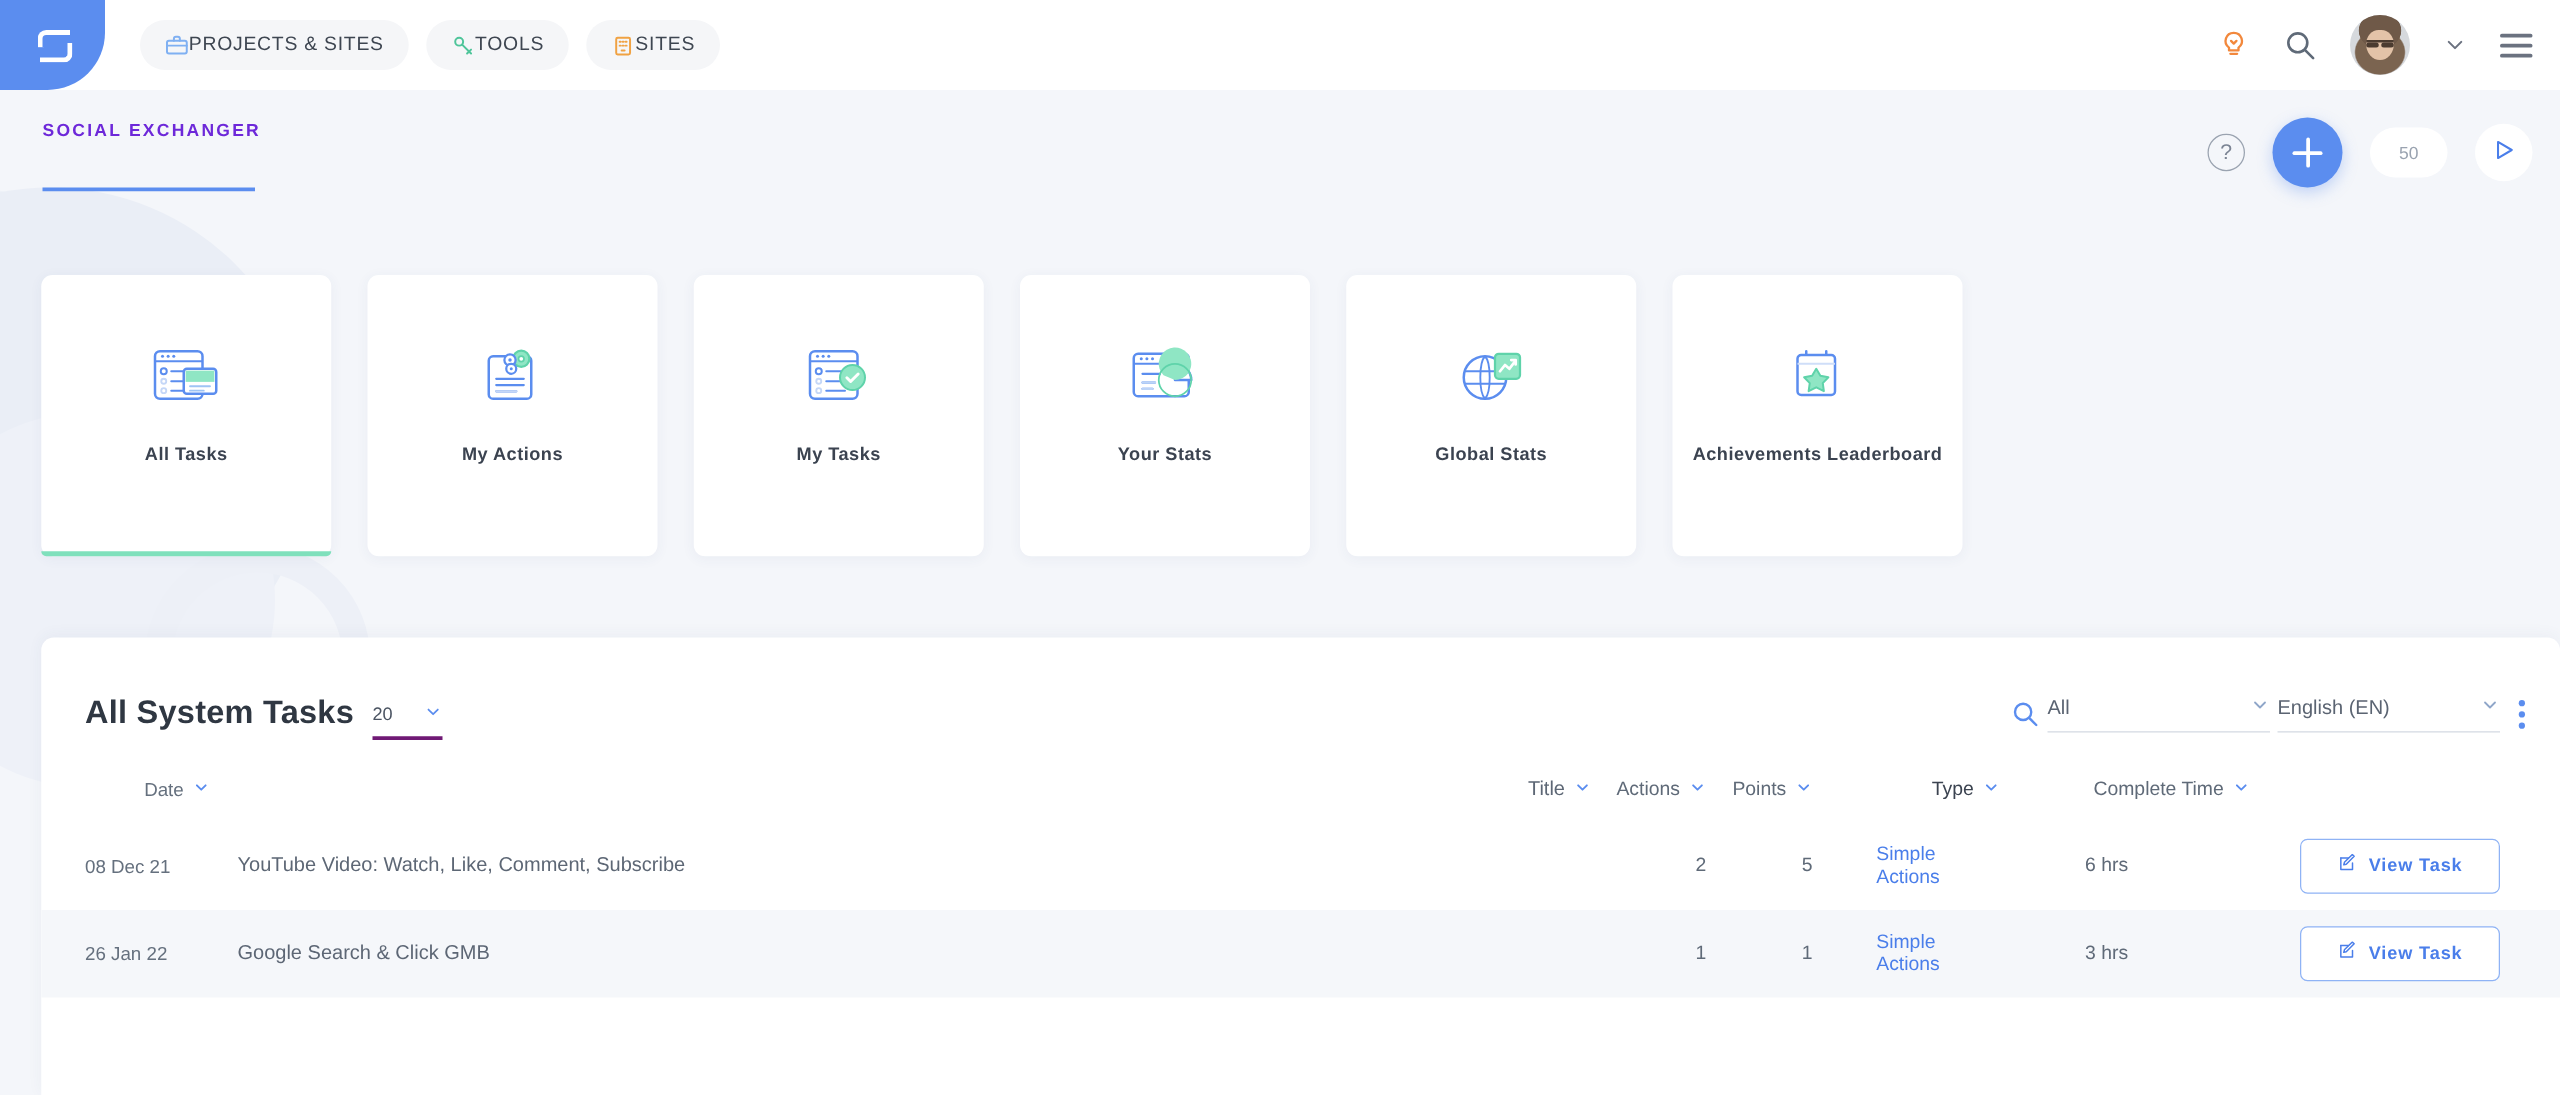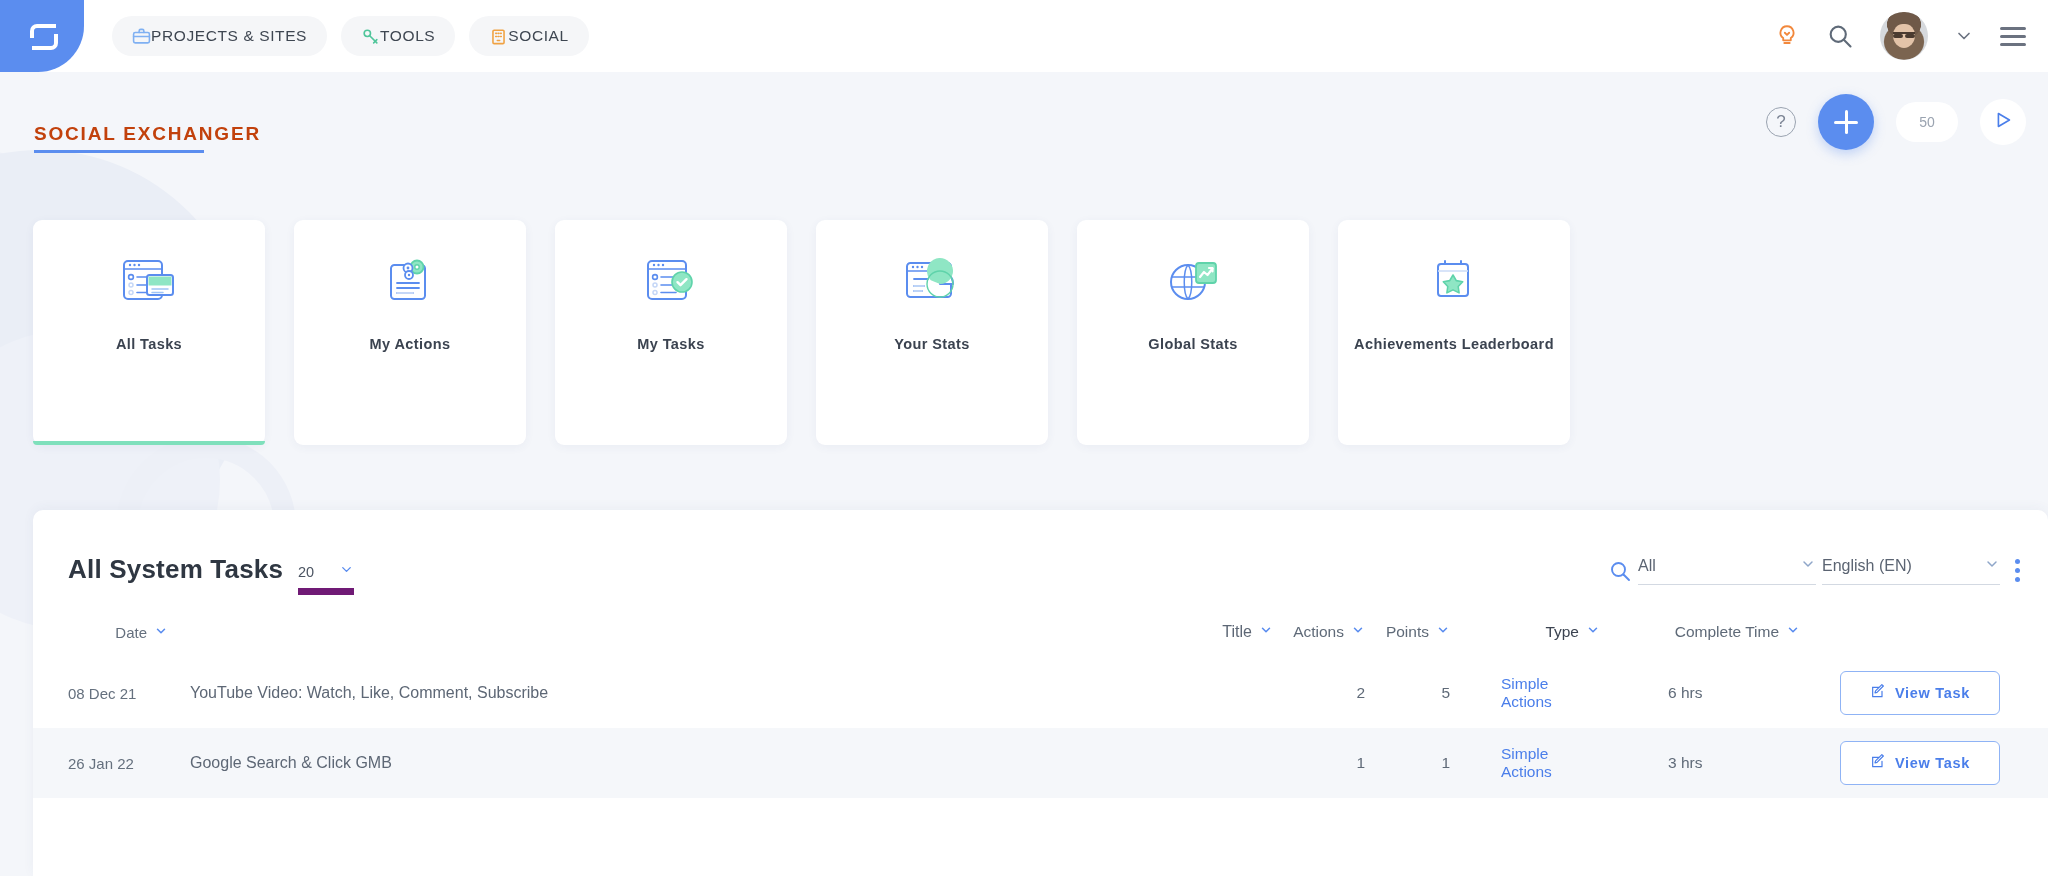--- a/index.html
+++ b/index.html
@@ -65,22 +65,22 @@
   .avatar .face { position:absolute; left:27%; top:24%; width:46%; height:52%; border-radius: 45% 45% 50% 50%; background:#e3c3a8; }
   .avatar .glasses { position:absolute; left:28%; top:42%; width:44%; height:9%; border-top:2px solid #4b3b30; }
   .avatar .g1, .avatar .g2 { position:absolute; top:0; width:44%; height:100%; border:2px solid #4b3b30; border-radius:3px; }
   .avatar .g1 { left:0; } .avatar .g2 { right:0; }
   .hamburger { width: 26px; display: flex; flex-direction: column; gap: 5px; cursor: pointer; }
   .hamburger span { display: block; height: 3px; background: #6b7280; border-radius: 2px; }
 
   
   .section-head { position: absolute; left: 0; top: 72px; width: 2048px; height: 104px; z-index: 4; }
   .sectitle {
-    position: absolute; left: 34px; top: 51px;
-    font-size: 19px; font-weight: 700; letter-spacing: 1.8px; color: #c2410c;
+    position: absolute; left: 34px; top: 24px;
+    font-size: 14px; font-weight: 700; letter-spacing: 1.8px; color: #6d28d9;
   }
   .sectitle-underline { position: absolute; left: 34px; top: 78px; width: 170px; height: 3px; background: #5b8def; }
 
   .head-actions { position: absolute; right: 22px; top: 22px; display: flex; align-items: center; gap: 22px; }
   .q-btn { width: 30px; height: 30px; border-radius: 50%; border: 1.6px solid #9aa3b0; color: #7b8494;
            font-size: 17px; display: flex; align-items: center; justify-content: center; cursor: pointer; }
   .plus-btn { width: 56px; height: 56px; border-radius: 50%; background: #5b8def; position: relative; cursor: pointer;
               box-shadow: 0 4px 12px rgba(91,141,239,.35); }
   .plus-btn:before, .plus-btn:after { content:""; position:absolute; background:#fff; border-radius:2px; }
   .plus-btn:before { left: 16px; top: 26.5px; width: 24px; height: 3px; }
@@ -89,39 +89,39 @@
                 align-items:center; justify-content:center; font-size: 14px; color: #9aa3b0; cursor: pointer; }
   .play-btn { width: 46px; height: 46px; border-radius: 50%; background: #fff; display:flex;
               align-items:center; justify-content:center; cursor: pointer; }
 
   
   .cards { position: absolute; left: 33px; top: 220px; display: flex; gap: 29px; z-index: 3; }
   .card {
     width: 232px; height: 225px; background: #fff; border-radius: 9px;
     box-shadow: 0 2px 10px rgba(60,80,120,.055);
     display: flex; flex-direction: column; align-items: center; justify-content: flex-start;
-    padding-top: 32px; position: relative; cursor: pointer;
+    padding-top: 52px; position: relative; cursor: pointer;
   }
   .card.active:after {
     content:""; position:absolute; left:0; right:0; bottom:0; height:4px;
     background:#7fe0bc; border-bottom-left-radius:9px; border-bottom-right-radius:9px;
   }
   .card-icon { height: 58px; display:flex; align-items:center; justify-content:center; }
   .card-label { margin-top: 26px; font-size: 14.5px; font-weight: 700; letter-spacing: .4px; color: #3b4350; text-align:center; }
 
   
   .panel {
     position: absolute; left: 33px; top: 510px; width: 2015px; min-height: 366px;
     background: #fff; border-radius: 10px 10px 0 0; z-index: 3;
     box-shadow: 0 -2px 12px rgba(60,80,120,.05);
     overflow: hidden;
   }
   .panel-head { position: relative; height: 96px; }
   .panel-title { position: absolute; left: 35px; top: 44px; font-size: 26px; font-weight: 700; color: #2f3742; letter-spacing: .2px; }
-  .perpage { position: absolute; left: 265px; top: 52px; width: 56px; border-bottom: 7px solid #701a75;
+  .perpage { position: absolute; left: 265px; top: 52px; width: 56px; border-bottom: 3px solid #701a75;
              display:flex; align-items:center; justify-content:space-between; padding-bottom: 7px; cursor: pointer; }
   .perpage-val { font-size: 14.5px; color: #4b5462; }
   .filters { position: absolute; right: 20px; top: 46px; display:flex; align-items:center; gap: 6px; }
   .sel { width: 178px; border-bottom: 1px solid #d3d9e2; padding-bottom: 8px;
          display:flex; align-items:center; justify-content:space-between; cursor: pointer; }
   .sel-val { font-size: 16px; color: #5b6472; font-weight: 300; }
   .kebab { width: 22px; height: 28px; display:flex; flex-direction:column; align-items:center; justify-content:center; gap:4px; cursor:pointer; }
   .kebab i { width: 5px; height: 5px; border-radius: 50%; background: #5b8def; display:block; }
 
   .thead { display: flex; align-items: center; height: 52px; padding: 0 0 0 35px; }
@@ -180,21 +180,21 @@
         </span>
         <span class="pill-label">TOOLS</span>
       </div>
       <div class="pill">
         <span>
           <svg width="19" height="19" viewBox="0 0 24 24" fill="none" stroke="#f0a243" stroke-width="2" stroke-linecap="round" stroke-linejoin="round">
             <rect x="5" y="4" width="14" height="17" rx="1.5"></rect>
               <path d="M8.5 8h1M11.5 8h1M14.5 8h1M8.5 12h1M11.5 12h1M14.5 12h1M10.5 17h3"></path>
           </svg>
         </span>
-        <span class="pill-label">SOCIAL</span>
+        <span class="pill-label">SITES</span>
       </div>
     </div>
 
     <div class="top-right">
       <span class="icon-btn">
         <svg width="26" height="26" viewBox="0 0 24 24" fill="none" stroke="#f2883c" stroke-width="1.7" stroke-linecap="round" stroke-linejoin="round">
           <path d="M12 3a6 6 0 0 0-3.5 10.9V16h7v-2.1A6 6 0 0 0 12 3z"></path>
             <path d="M9.5 18.5h5"></path>
             <path d="M10 9l2 2 2-2"></path>
         </svg>

